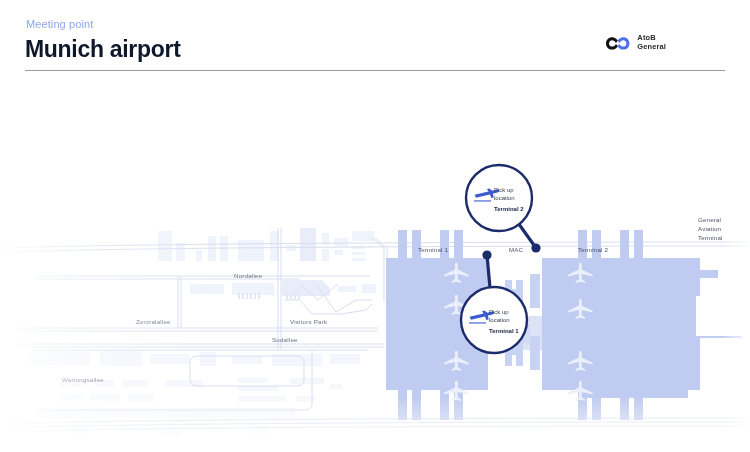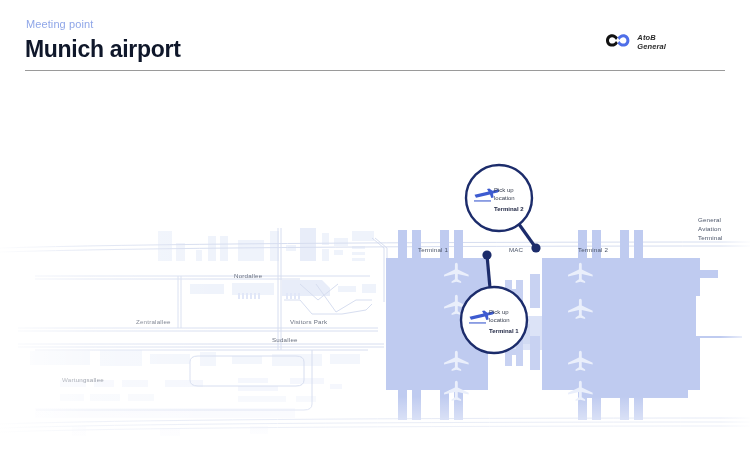--- a/index.html
+++ b/index.html
@@ -49,23 +49,22 @@
     height: 1px;
     background: #9a9a9a;
   }
 
   
   #brand-logo {
     position: absolute;
     right: 24px;
     top: 33px;
     display: flex;
-    align-items: flex-start;
+    align-items: flex-end;
     gap: 6px;
-    font-style: italic;
   }
   #brand-logo-mark { display: block; }
   #brand-logo-text {
     font-size: 7.5px;
     font-weight: bold;
     color: #2a2a2a;
     line-height: 9px;
     letter-spacing: 0.1px;
   }
 

